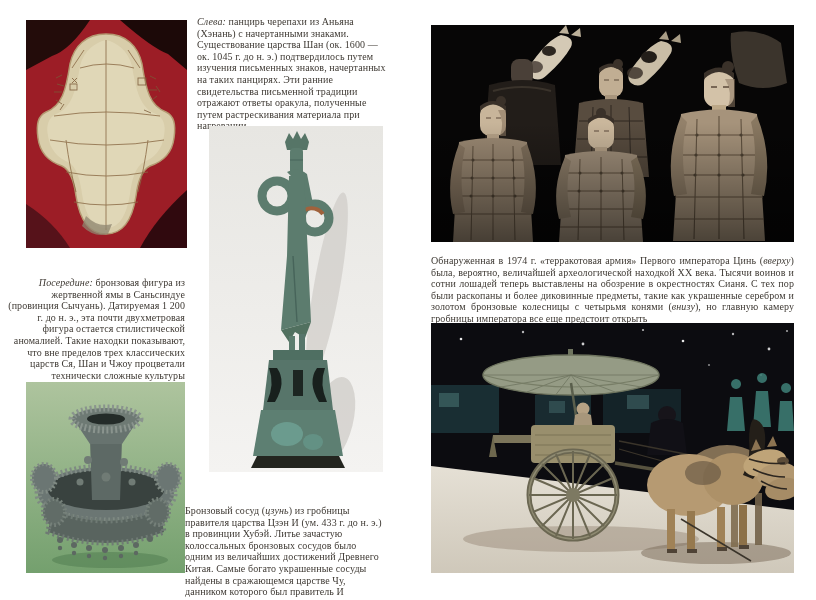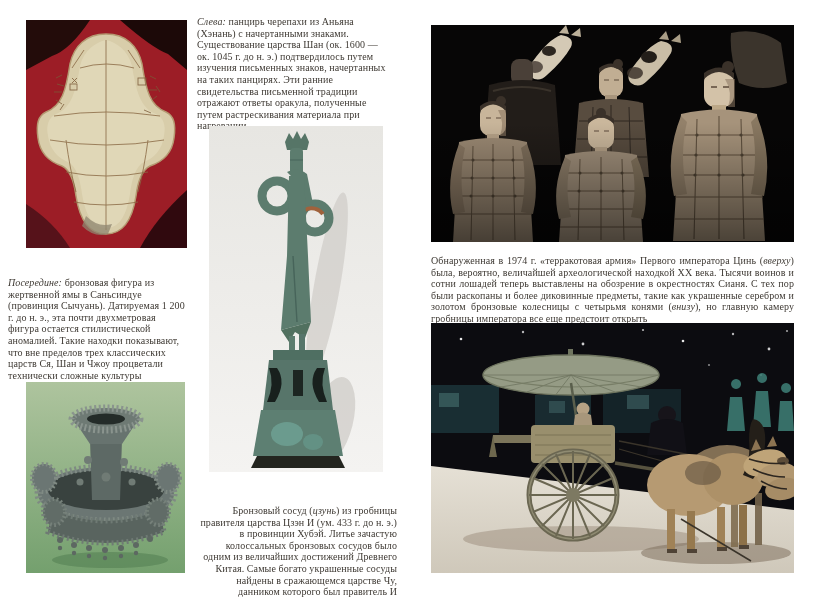--- a/index.html
+++ b/index.html
@@ -3,21 +3,21 @@
 <meta charset="utf-8">
 <style>
   html,body{margin:0;padding:0;background:#ffffff;}
   .page{position:relative;width:816px;height:600px;background:#ffffff;overflow:hidden;
         font-family:"Liberation Serif","DejaVu Serif",serif;}
   figure{margin:0;padding:0;position:absolute;overflow:hidden;}
   figure svg{display:block;width:100%;height:100%;}
   .cap{position:absolute;margin:0;font-size:10px;line-height:11.6px;color:#3e3933;
        letter-spacing:.1px;}
   .cap i{font-style:italic;}
-  .cap-right-align{text-align:left;}
+  .cap-right-align{text-align:right;}
   .cap-justify{text-align:justify;font-family:Liberation Serif, serif;}
 </style>
 </head>
 <body>
 
 <div class="page">
 
   <figure style="left:26px;top:20px;width:161px;height:228px;">
     <svg viewBox="0 0 161 228" preserveAspectRatio="none">
       <rect width="161" height="228" fill="#9c1d26"></rect>
@@ -143,21 +143,21 @@
         <path d="M108,242 q-10,14 2,34 l8,0 q-8,-18 -2,-34 Z" fill="#18201d"></path>
         <path d="M84,244 h10 v26 h-10 Z" fill="#1d2622"></path>
         <path d="M52,284 L126,284 L134,330 L44,330 Z" fill="#5d7f72"></path>
         <ellipse cx="78" cy="308" rx="16" ry="12" fill="#6fa395" opacity=".8"></ellipse>
         <ellipse cx="104" cy="316" rx="10" ry="8" fill="#67988b" opacity=".7"></ellipse>
         <path d="M48,330 L130,330 L136,342 L42,342 Z" fill="#23251f"></path>
       </g>
     </svg>
   </figure>
 
-  <p class="cap" style="left:197px;top:505px;width:200px;text-align:right;"><span>Бронзовый сосуд (</span><i>цзунь</i><span>) из гробницы правителя царства Цзэн И (ум. 433 г. до н. э.) в провинции Хубэй. Литье зачастую колоссальных бронзовых сосудов было одним из величайших достижений Древнего Китая. Самые богато украшенные сосуды найдены в сражающемся царстве Чу, данником которого был правитель И</span></p>
+  <p class="cap" style="left:185px;top:505px;width:200px;"><span>Бронзовый сосуд (</span><i>цзунь</i><span>) из гробницы правителя царства Цзэн И (ум. 433 г. до н. э.) в провинции Хубэй. Литье зачастую колоссальных бронзовых сосудов было одним из величайших достижений Древнего Китая. Самые богато украшенные сосуды найдены в сражающемся царстве Чу, данником которого был правитель И</span></p>
 
   <figure style="left:431px;top:25px;width:363px;height:217px;">
     <svg viewBox="0 0 363 217" preserveAspectRatio="none">
       <defs>
         <linearGradient id="fade" x1="0" y1="0" x2="0" y2="1">
           <stop offset=".45" stop-color="#000000" stop-opacity="0"></stop>
           <stop offset="1" stop-color="#000000" stop-opacity=".55"></stop>
         </linearGradient>
       </defs>
       <rect width="363" height="217" fill="#070606"></rect>

